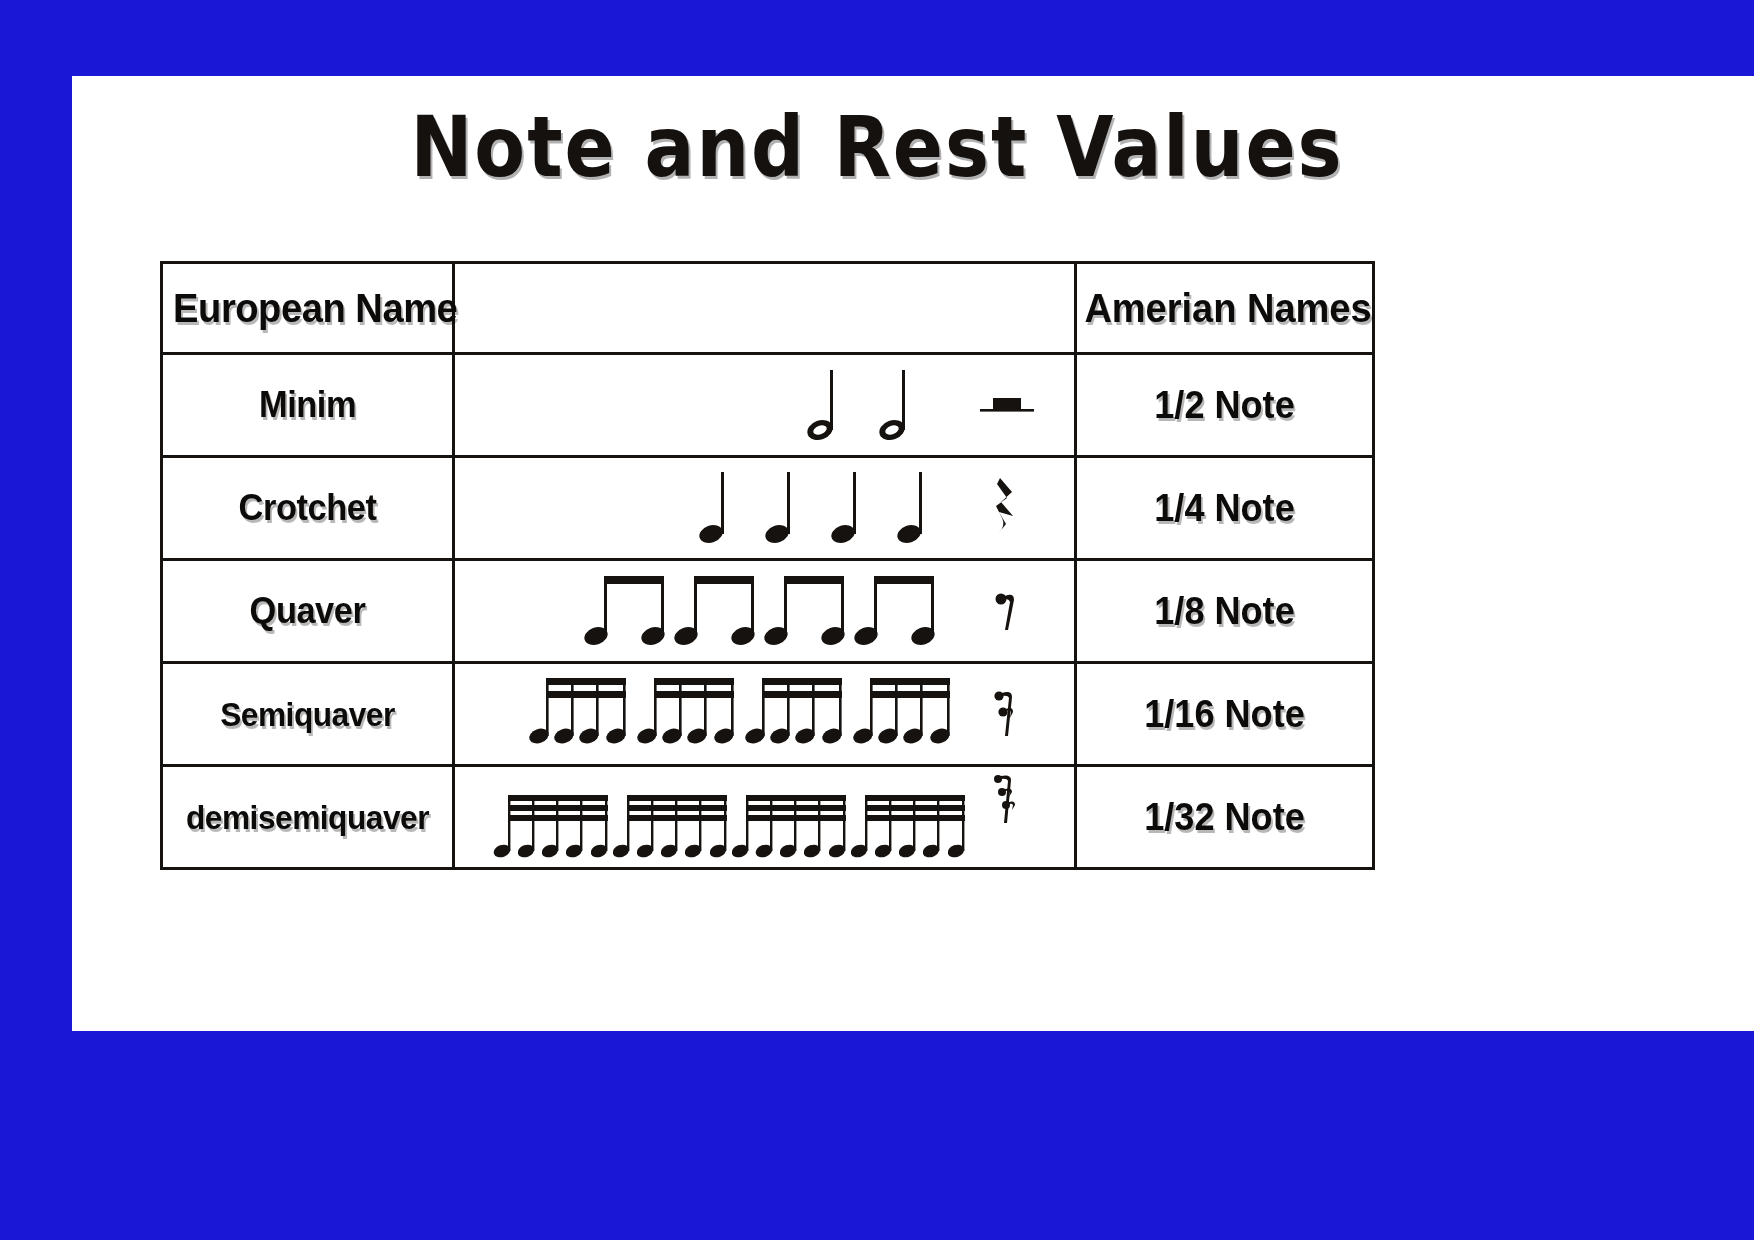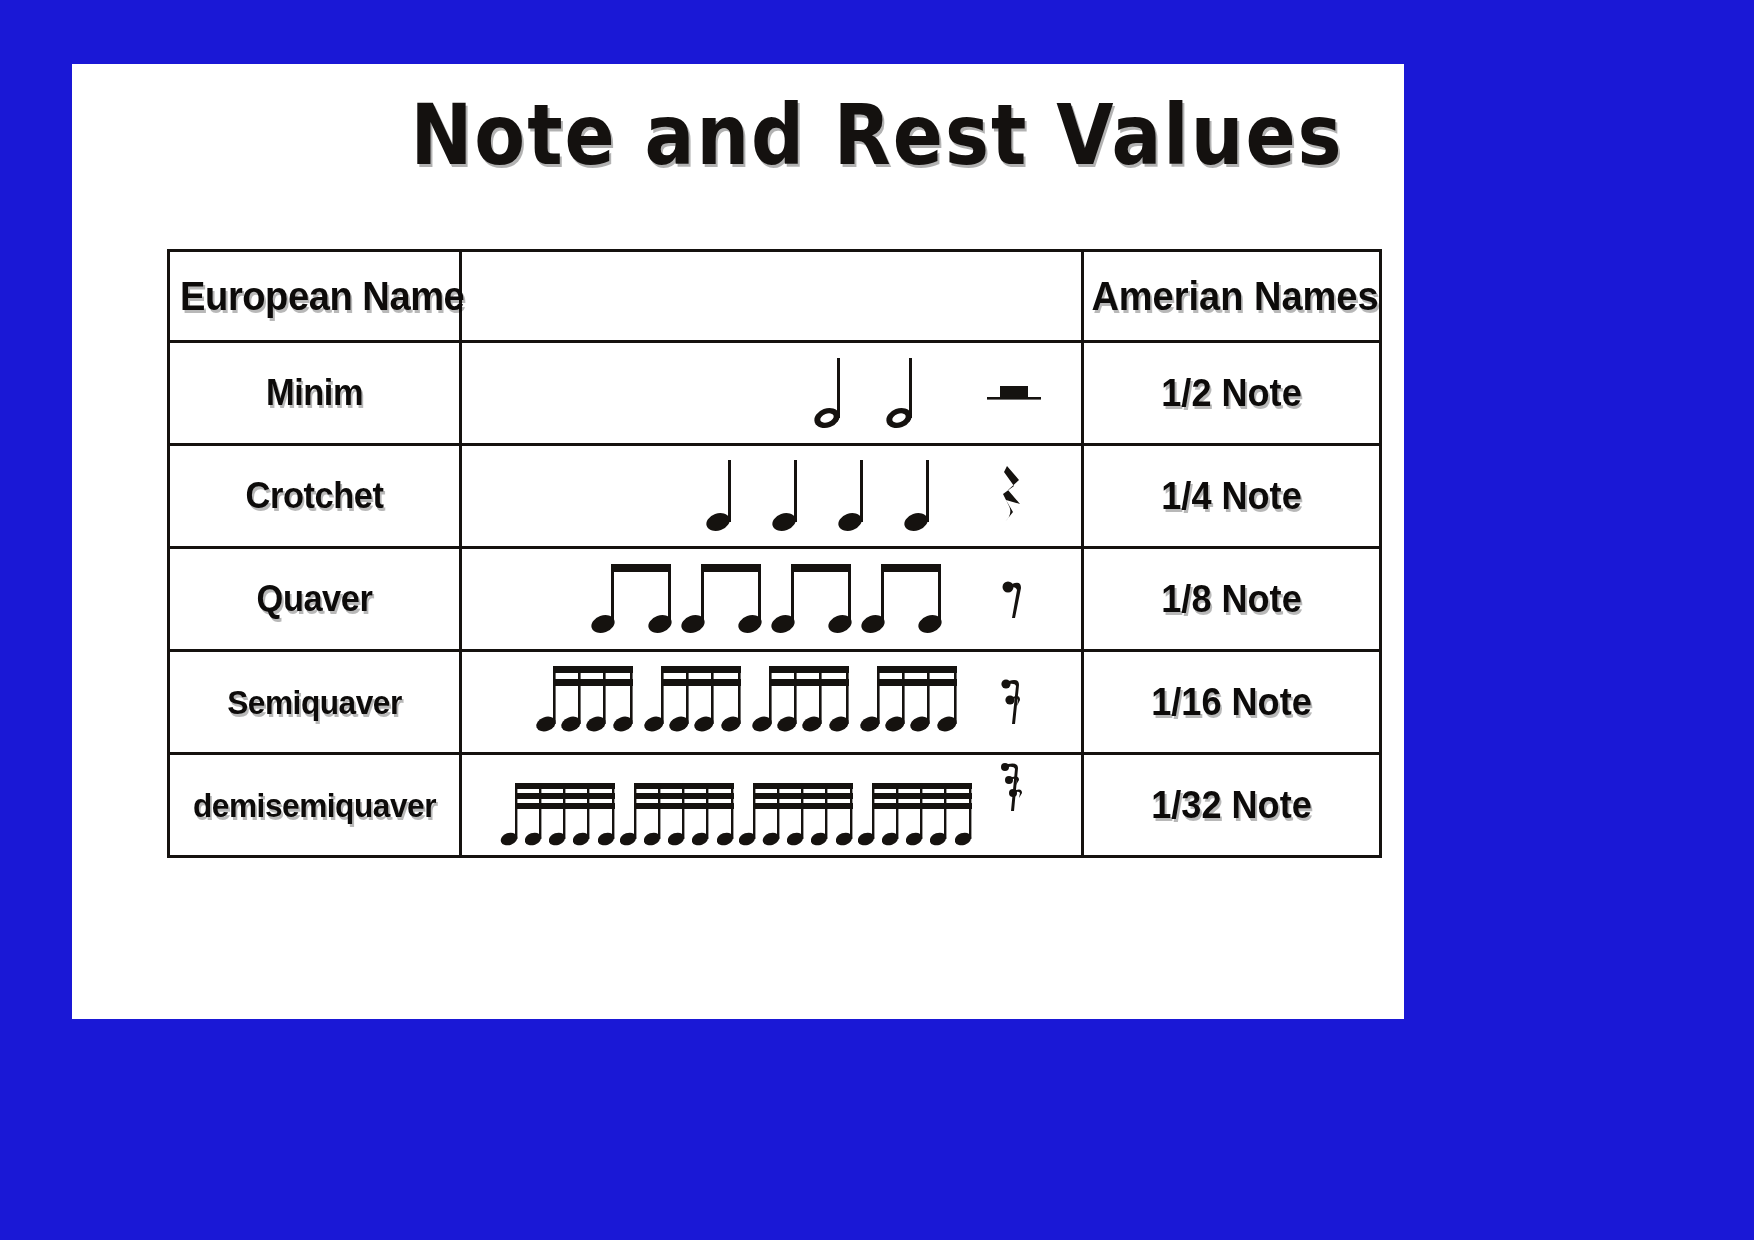--- a/index.html
+++ b/index.html
@@ -11,22 +11,22 @@
   }
   .poster{
     position:absolute;
     left:0;top:0;
     width:1754px;height:1240px;
     background:#1a18d6;
     box-sizing:border-box;
   }
   .inner-panel{
     position:absolute;
-    left:72px;top:64px;
-    width:1332px;height:955px;
+    left:72px;top:76px;
+    width:1682px;height:955px;
     background:#ffffff;
   }
   .title{
     position:absolute;
     left:0;top:28px;
     width:1610px;
     text-align:center;
     font-family:"DejaVu Sans",sans-serif;
     font-size:74px;
     font-weight:700;
@@ -36,21 +36,20 @@
     text-shadow:2px 3px 0 rgba(0,0,0,0.30);
   }
 
   
   .tbl{
     position:absolute;
     left:88px;top:185px;
     width:1212px;
     border-collapse:collapse;
     table-layout:fixed;
-    margin-left:7px;
   }
   .tbl td{
     border:3px solid #15120f;
     padding:0;
     vertical-align:middle;
     background:#fff;
   }
   .col-eu{width:292px;}
   .col-not{width:622px;}
   .col-us{width:298px;}

